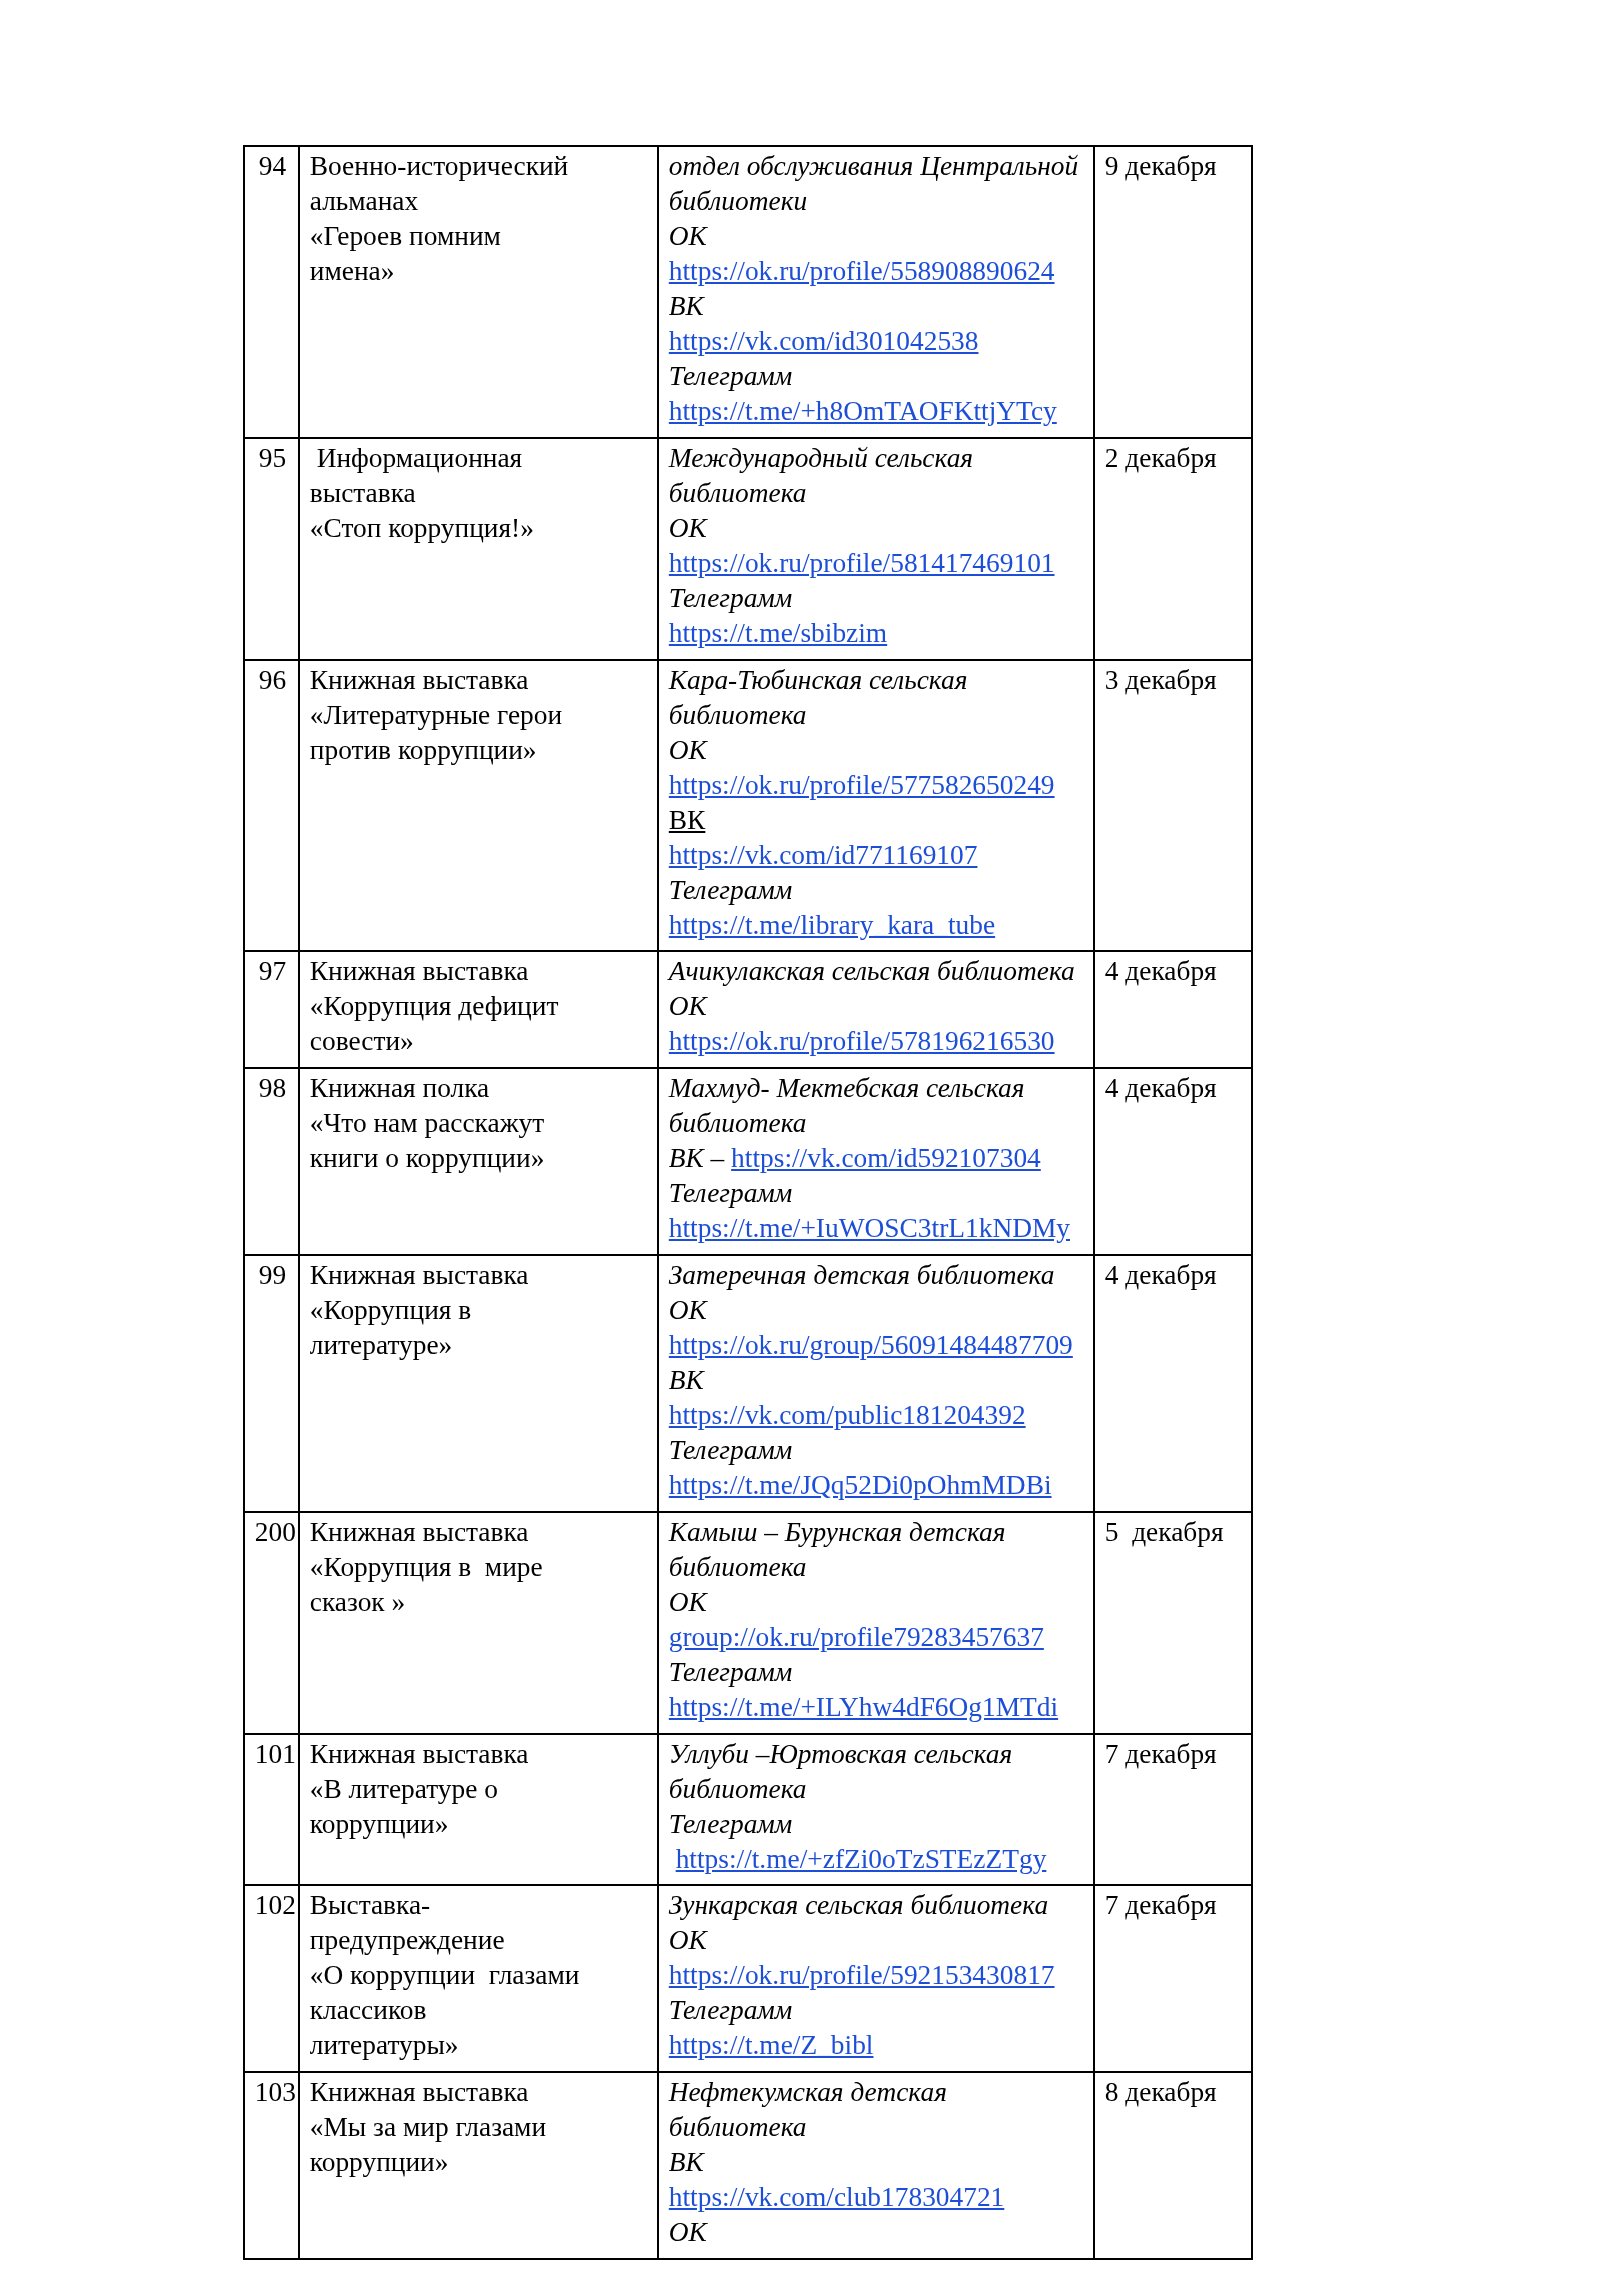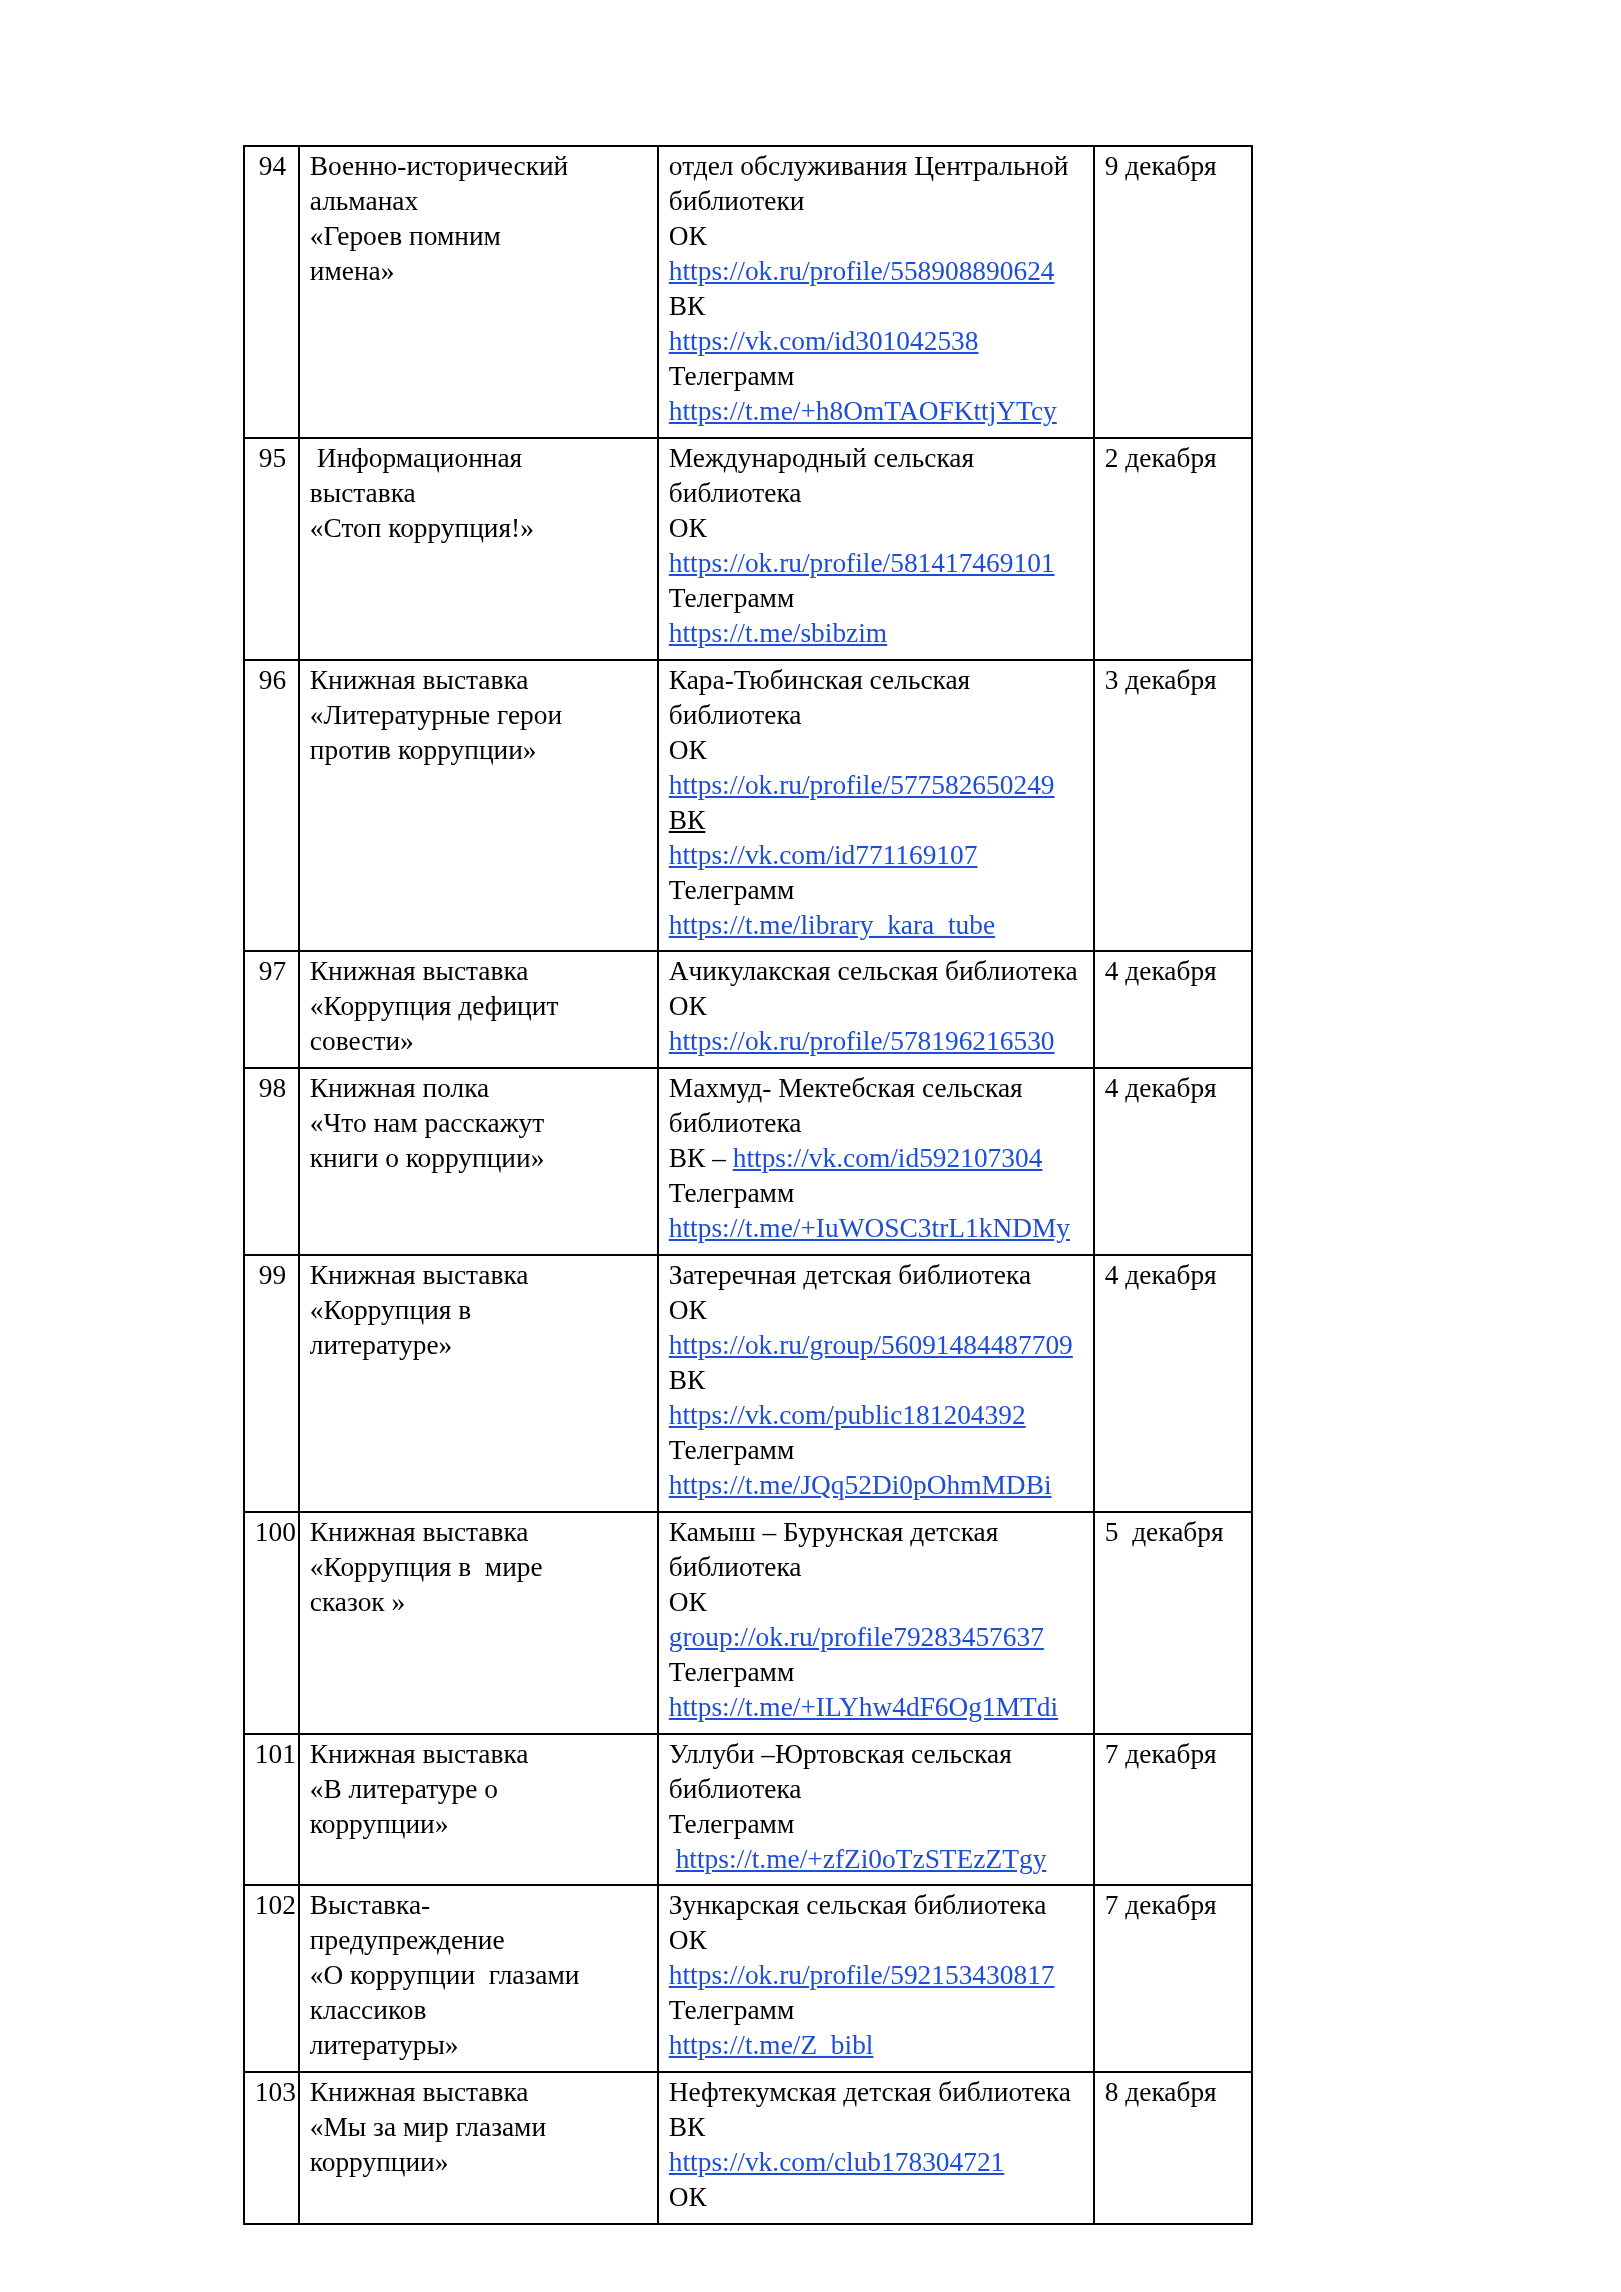--- a/index.html
+++ b/index.html
@@ -44,21 +44,21 @@
   .cell-line {
     white-space: pre-wrap;
     word-break: break-word;
   }
   a.doclink {
     color: #1d4ed8;
     text-decoration: underline;
     cursor: pointer;
     word-break: break-all;
   }
-  .seg-plain { text-decoration: none; }
+  .seg-plain { text-decoration: none; font-style: italic; }
   .seg-underline { text-decoration: underline; }
   td.section-cell {
     font-weight: bold;
     font-style: italic;
     text-align: center;
     font-size: 28px;
     line-height: 32px;
     padding: 1px 3.9px 2px 3.9px;
   }
 </style>
@@ -172,21 +172,21 @@
             <div class="cell-line"><span class="seg-plain">ОК</span></div>
             <div class="cell-line"><a class="doclink">https://ok.ru/group/56091484487709</a></div>
             <div class="cell-line"><span class="seg-plain">ВК</span></div>
             <div class="cell-line"><a class="doclink">https://vk.com/public181204392</a></div>
             <div class="cell-line"><span class="seg-plain">Телеграмм</span></div>
             <div class="cell-line"><a class="doclink">https://t.me/JQq52Di0pOhmMDBi</a></div>
           </td>
           <td class="cell-line">4 декабря</td>
         </tr>
         <tr>
-          <td class="num-cell">100</td>
+          <td class="num-cell">200</td>
           <td>
             <div class="cell-line">Книжная выставка</div>
             <div class="cell-line">«Коррупция в  мире</div>
             <div class="cell-line">сказок »</div>
           </td>
           <td>
             <div class="cell-line"><span class="seg-plain">Камыш – Бурунская детская</span></div>
             <div class="cell-line"><span class="seg-plain">библиотека</span></div>
             <div class="cell-line"><span class="seg-plain">ОК</span></div>
             <div class="cell-line"><a class="doclink">group://ok.ru/profile79283457637</a></div>

